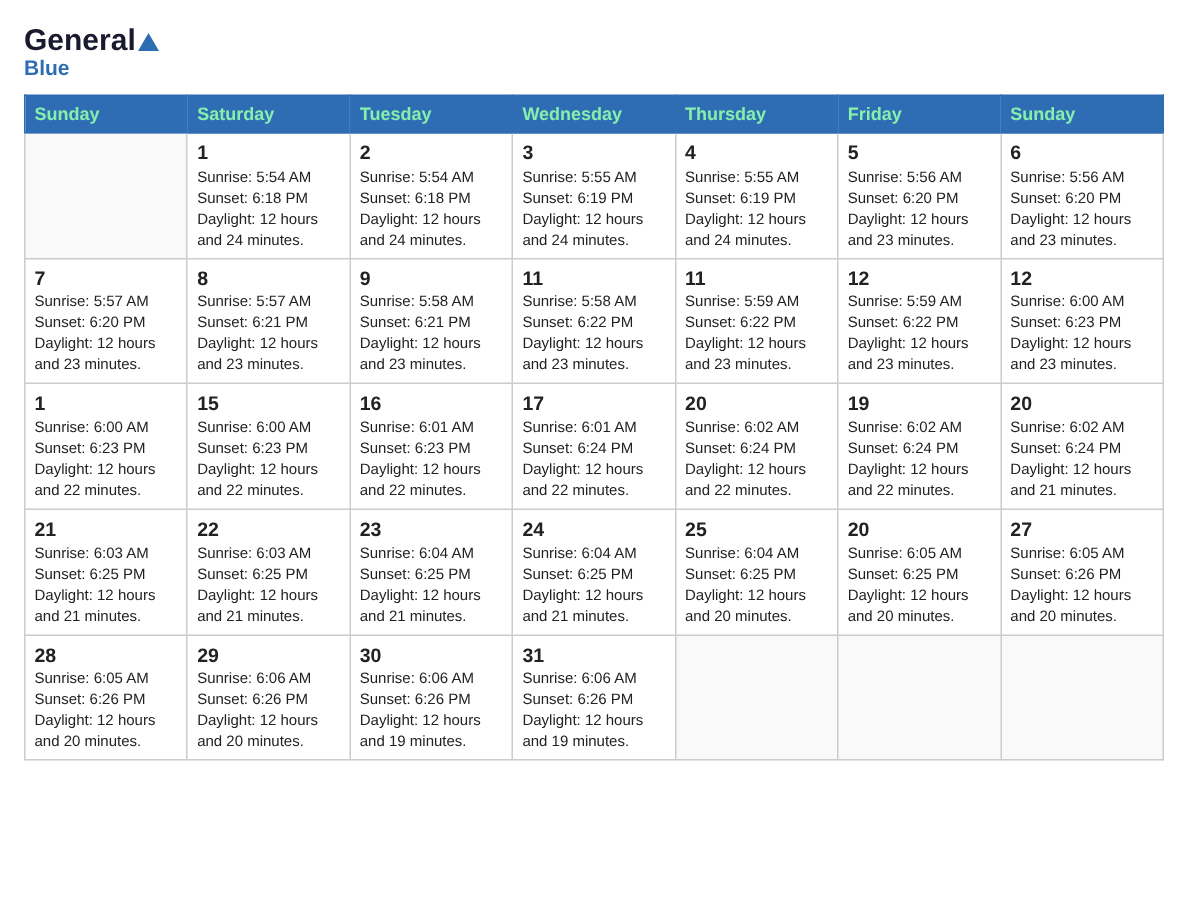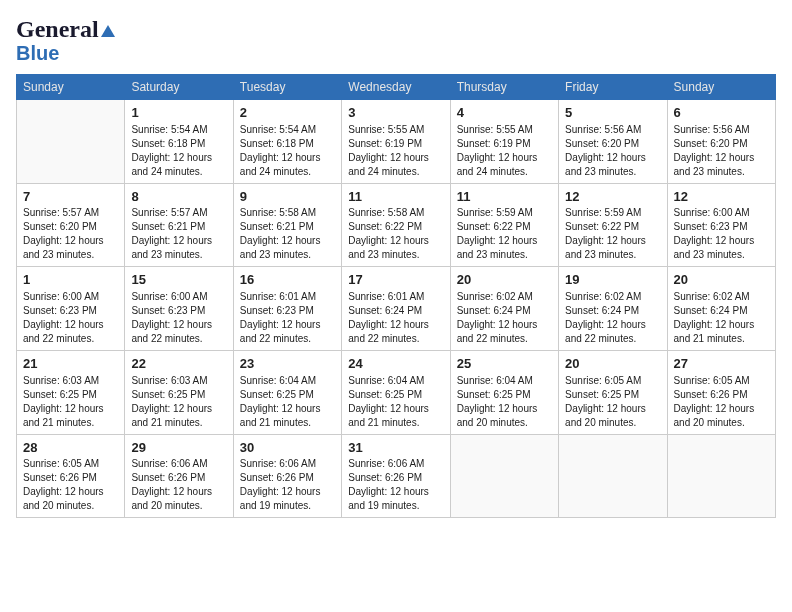--- a/index.html
+++ b/index.html
@@ -37,24 +37,24 @@
       font-size: 14px;
       color: #333;
     }
     table {
       width: 100%;
       border-collapse: collapse;
       font-size: 10.5px;
     }
     thead tr th {
       background: #2e6db4;
-      color: #e5e5e5;
+      color: #86efac;
       padding: 5px 6px;
       font-size: 12px;
-      font-weight: normal;
+      font-weight: bold;
       text-align: left;
       border: 1px solid #2e6db4;
     }
     tbody tr td {
       border: 1px solid #ccc;
       padding: 4px 6px;
       vertical-align: top;
       height: 74px;
       width: calc(100% / 7);
       color: #222;
@@ -75,22 +75,22 @@
       line-height: 1.4;
     }
   </style>
 </head>
 <body>
 
 <div class="container">
   <div class="header">
     <div class="logo">
     <div style="display:flex;flex-direction:column;line-height:1.1;">
-      <span style="font-size:24px;font-weight:bold;color:#1a1a2e;font-family:Liberation Serif, serif;">General<span style="display:inline-block;width:0;height:0;border-left:7px solid transparent;border-right:7px solid transparent;border-bottom:12px solid #2e6db4;margin-left:2px;vertical-align:middle;"></span></span>
-      <span style="font-size:20px;font-weight:bold;color:#2e6db4;">Blue</span>
+      <span style="font-size:20px;font-weight:bold;color:#1a1a2e;">General<span style="display:inline-block;width:0;height:0;border-left:7px solid transparent;border-right:7px solid transparent;border-bottom:12px solid #2e6db4;margin-left:2px;vertical-align:middle;"></span></span>
+      <span style="font-size:14px;font-weight:bold;color:#2e6db4;">Blue</span>
     </div>
   </div>
     <div class="title-section">
       <div class="month-title"></div>
       <div class="subtitle"></div>
     </div>
   </div>
 
   <table>
     <thead>

